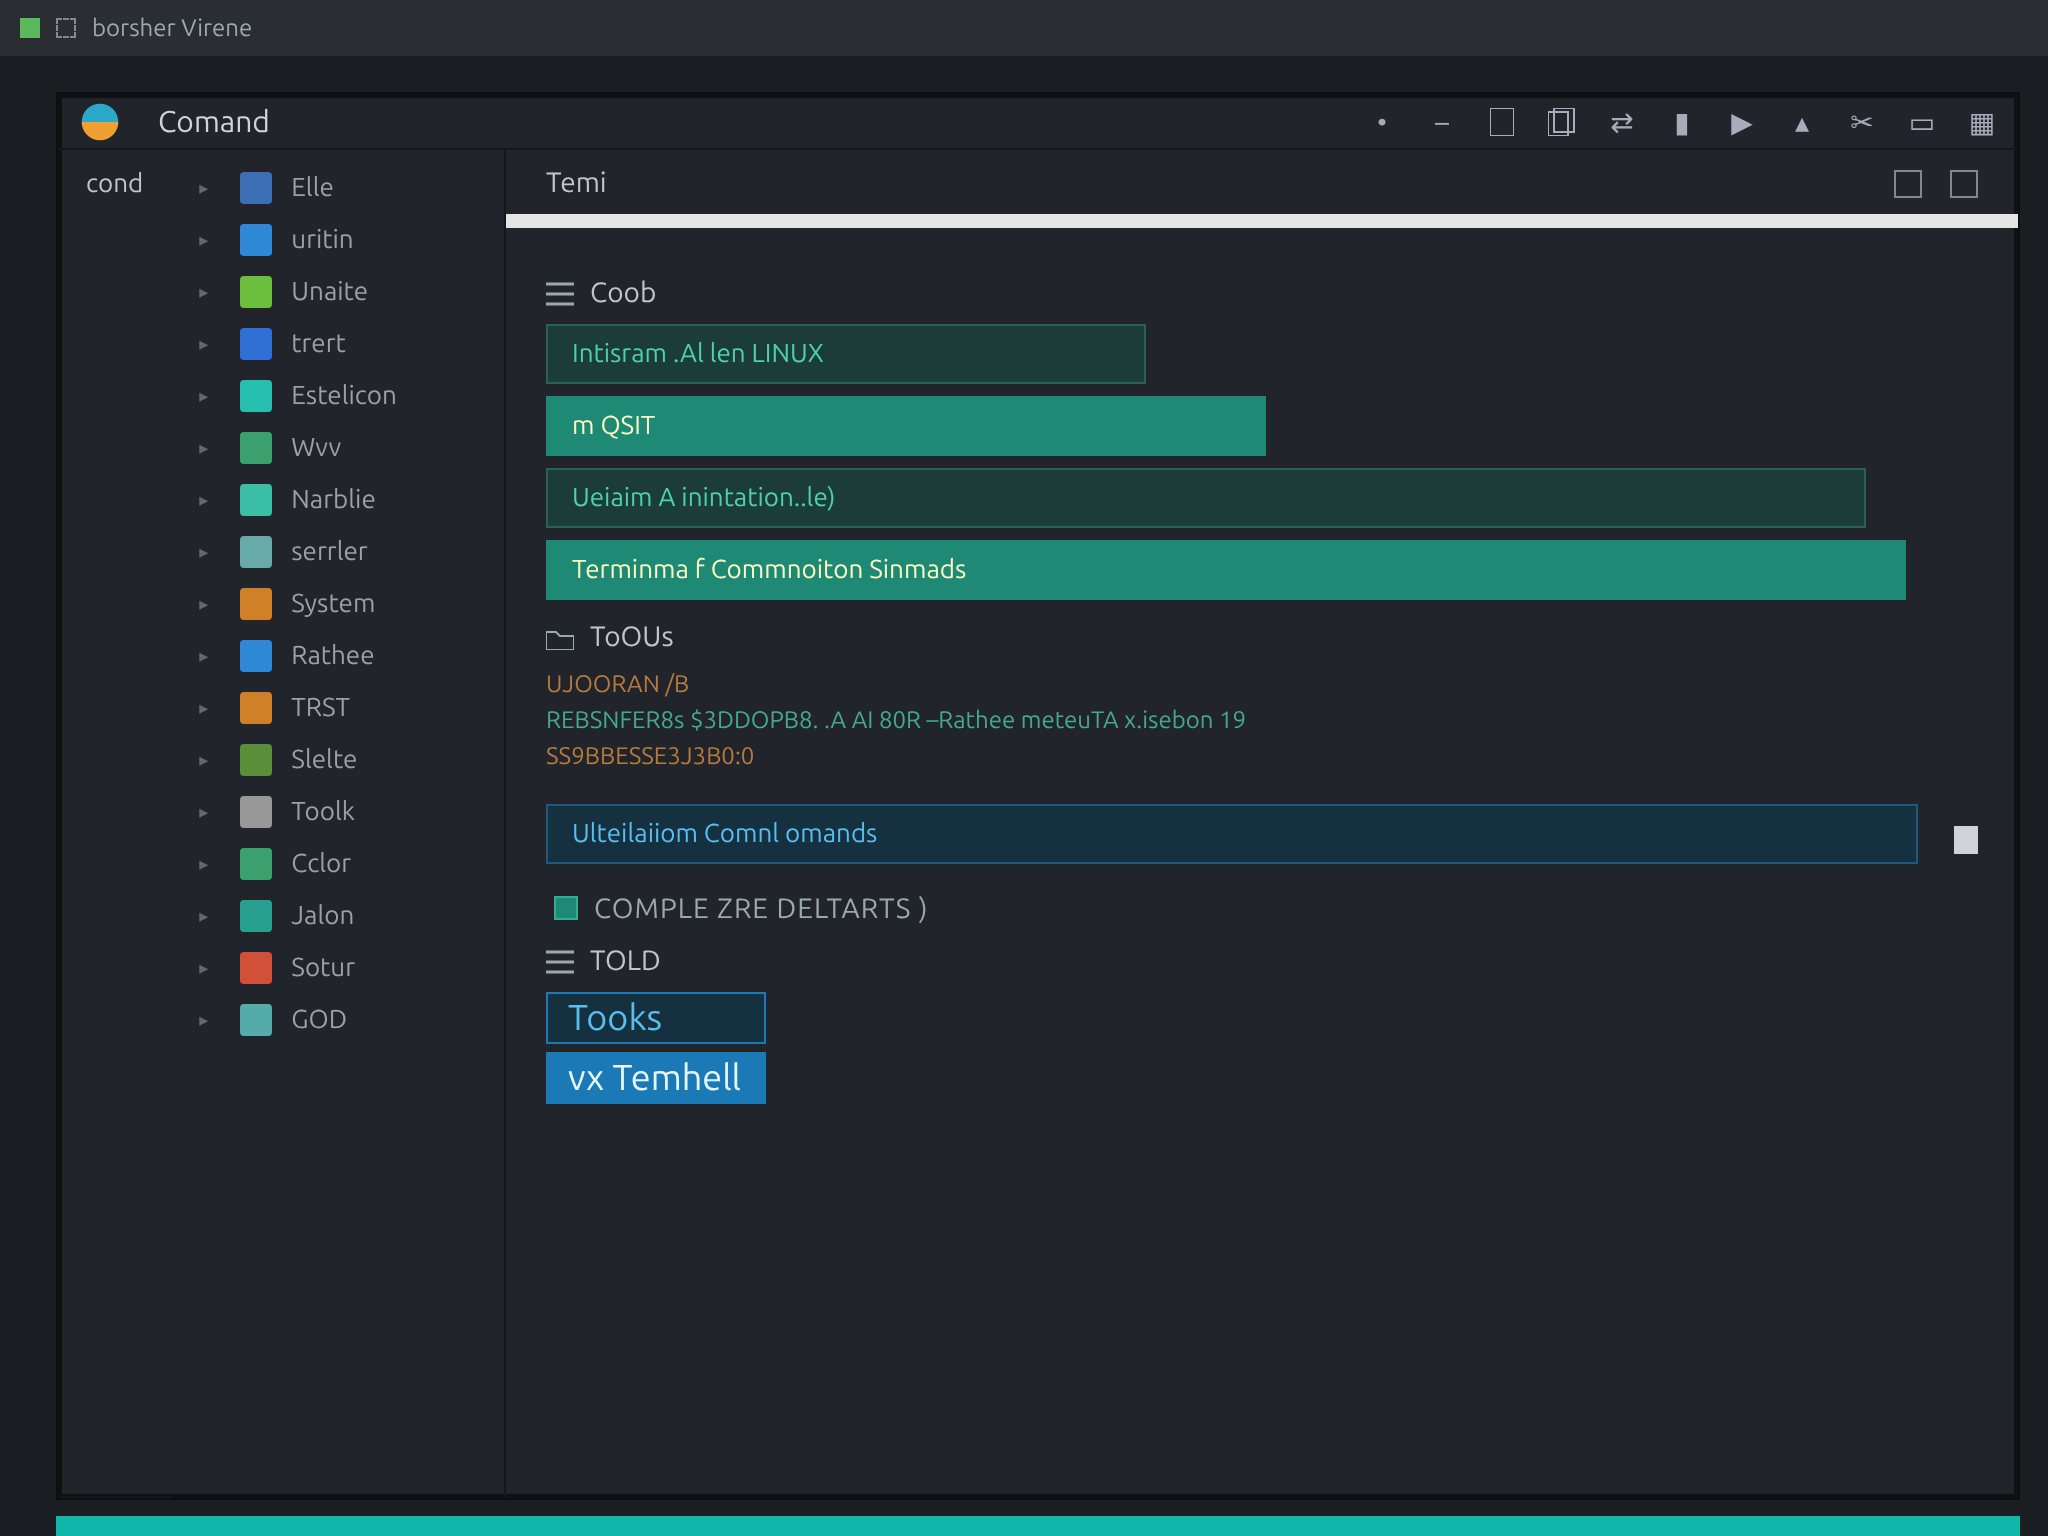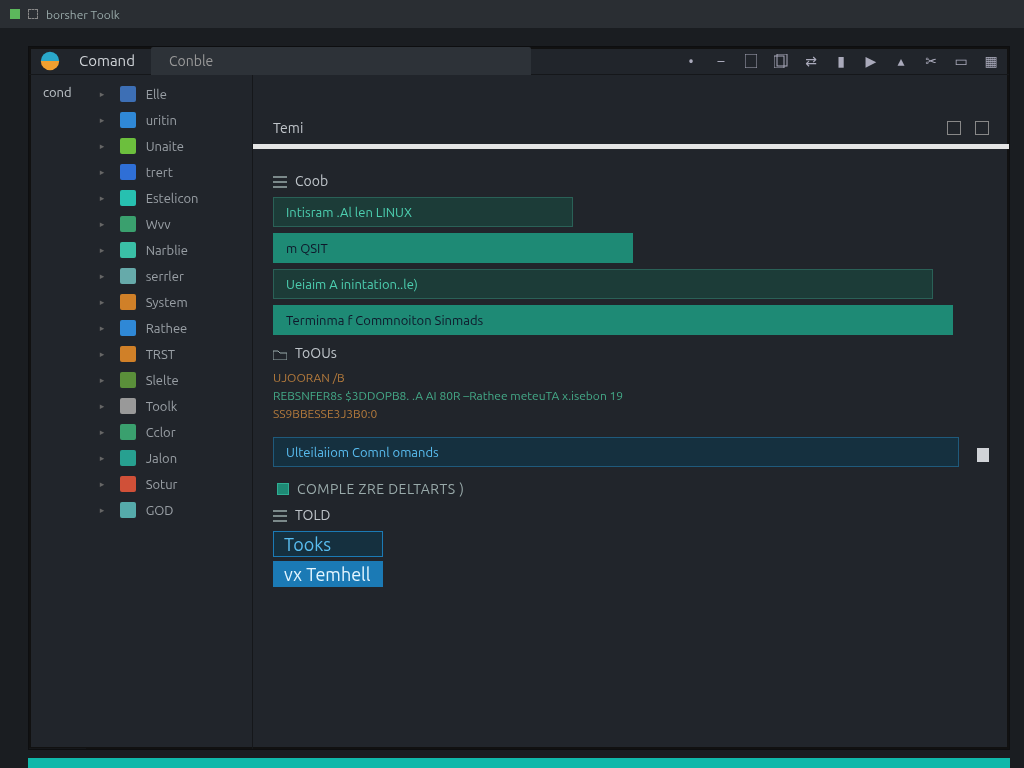--- a/index.html
+++ b/index.html
@@ -22,31 +22,31 @@
   .workspace { flex: 1; display: flex; min-height: 0; }
 
   .sidebar { width: 224px; border-right: 1px solid #15171a; display: flex; }
   .sidebar-title { font-size: 13px; color: #bfc5ca; padding: 10px 14px 8px; border-bottom: 1px solid #15171a; }
   .sidebar-list { flex: 1; overflow: hidden; padding: 6px 0; }
   .sitem { display: flex; align-items: center; gap: 10px; padding: 5px 14px; font-size: 13px; color: #9aa0a6; cursor: pointer; }
   .sico { width: 16px; height: 16px; flex-shrink: 0; border-radius: 2px; display: flex; align-items: center; justify-content: center; font-size: 10px; color: #fff; }
   .sarrow { width: 10px; color: #666; font-size: 9px; }
 
   .main { flex: 1; display: flex; flex-direction: column; min-width: 0; }
-  .main-header { display: flex; align-items: center; padding: 8px 20px; border-bottom: 5px solid #e5e5e5; margin-top: 37px; }
+  .main-header { display: flex; align-items: flex-end; padding: 8px 20px; border-bottom: 7px solid #e5e5e5; }
   .main-header-title { color: #c0c5ca; font-size: 14px; }
   .main-header-icons { margin-left: auto; display: flex; gap: 14px; }
   .mhicon { width: 14px; height: 14px; border: 1px solid #888; }
 
   .content { flex: 1; padding: 14px 20px; overflow: hidden; }
   .section-label { display: flex; align-items: center; gap: 8px; font-size: 14px; color: #bfc5ca; margin: 10px 0 8px; }
   .section-label .licon { width: 14px; height: 12px; display: inline-block; }
 
   .bar { height: 30px; display: flex; align-items: center; padding: 0 12px; font-size: 13px; margin-bottom: 6px; cursor: pointer; }
-  .bar-teal { background: #1e8a75; color: #0f172a; border: 1px solid #1e8a75; }
+  .bar-teal { background: #1e8a75; color: #fef9c3; border: 1px solid #1e8a75; }
   .bar-teal-outline { background: #1c3c38; color: #4dd0b1; border: 1px solid #2a6157; }
   .bar-blue { background: #1b7ab5; color: #e4f6ff; border: 1px solid #1b7ab5; }
   .bar-blue-outline { background: #15303f; color: #59bdf0; border: 1px solid #1f5a7c; text-align: right; }
   .bar-small { height: 26px; font-size: 18px; padding: 0 10px; display: inline-flex; align-items: center; margin-right: 6px; }
   .w-300{width:300px}.w-360{width:360px}.w-660{width:660px}.w-680{width:680px}.w-690{width:690px}.w-110{width:110px}
 
   .codeblock { font-family: 'Consolas', monospace; font-size: 12px; line-height: 1.5; margin: 4px 0 14px; }
   .codeblock .l1 .k1{color:#b57b3c}
   .codeblock .l2 .k1{color:#4a8}.codeblock .l2 .k2{color:#b57b3c}
 
@@ -57,32 +57,31 @@
   .checklabel { font-size: 14px; color: #9aa; letter-spacing: 0.5px; text-transform: uppercase; text-align: right; }
   .endbox { width: 12px; height: 14px; background: #d0d3d7; margin-left: 10px; }
 </style>
 </head>
 <body>
 
 <div class="desktop">
   <div class="titlebar">
     <span class="tb-icon"></span>
     <span class="tb-icon2"></span>
-    <span>borsher Toolk</span>
+    <span>borsher Virene</span>
   </div>
 
   <div class="appframe">
 
     <div class="toolbar">
       <svg class="logo" viewBox="0 0 24 24">
           <path fill="#2aa7c9" d="M2 12a10 10 0 0 1 20 0z"></path>
           <path fill="#f0a030" d="M2 12a10 10 0 0 0 20 0z"></path>
         </svg>
       <div class="title-tab">Comand</div>
-      <div class="file-tab">Conble</div>
       <div class="tool-icons">
         <span class="ticon">•</span>
         <span class="ticon">–</span>
         <span class="ticon">
             <svg width="12" height="14">
               <rect x="0" y="0" width="12" height="14" fill="none" stroke="#aab"></rect>
             </svg>
           </span>
         <span class="ticon">
             <svg width="14" height="14">

